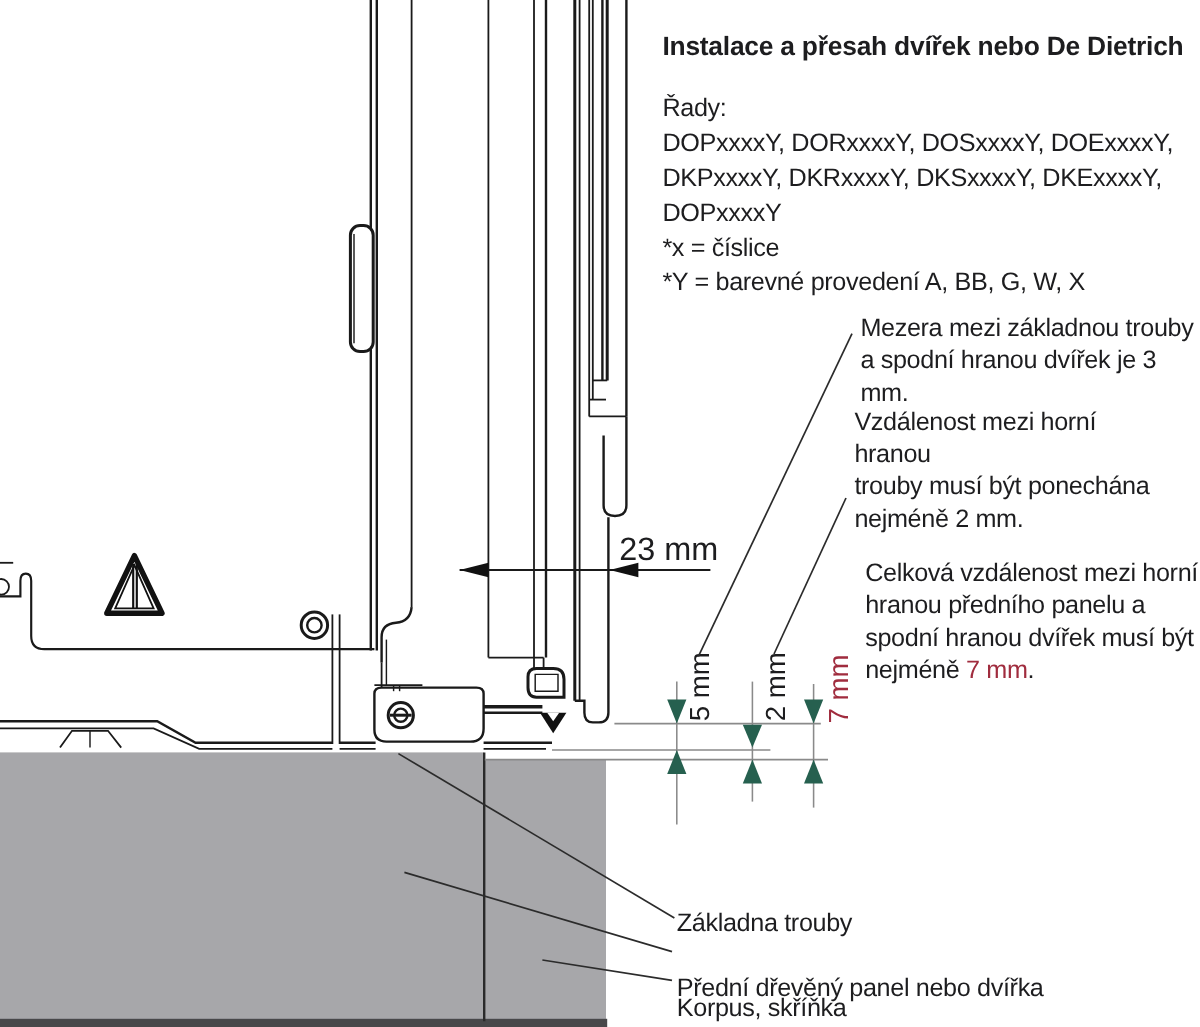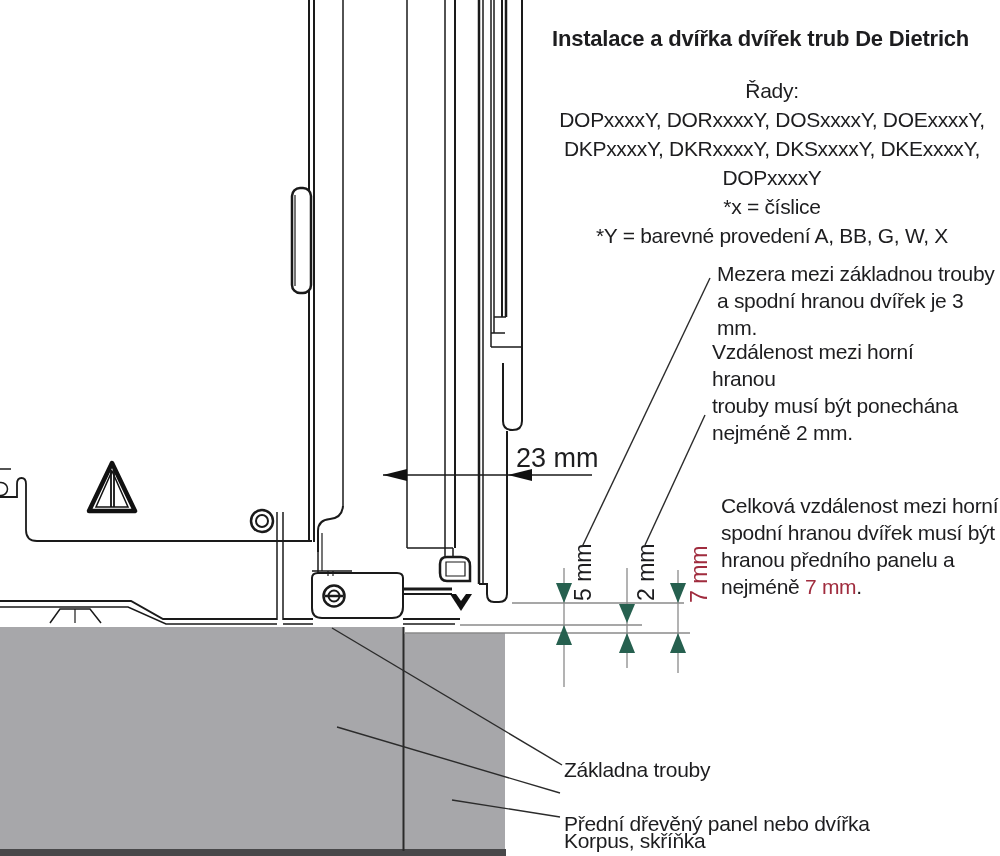--- a/index.html
+++ b/index.html
@@ -3,21 +3,21 @@
 <meta charset="utf-8">
 <style>
   html,body{margin:0;padding:0;}
   body{
     width:1000px;height:856px;position:relative;background:#ffffff;
     font-family:"Liberation Sans", sans-serif;color:#1d1d1f;overflow:hidden;
   }
   #drawing{position:absolute;left:0;top:0;}
   .txt{position:absolute;letter-spacing:-0.3px;line-height:27px;font-size:21px;color:#1d1d1f;}
   .title{font-size:22px;font-weight:bold;letter-spacing:-0.2px;line-height:26px;}
-  .series{line-height:29px;text-align:center;}
+  .series{line-height:29px;}
   .red{color:#a02c3e;}
   svg text{font-family:"Liberation Sans", sans-serif;}
   .dimtext{font-size:27px;fill:#1d1d1f;}
   .rot{font-size:23px;fill:#1d1d1f;}
 </style>
 </head>
 <body>
 
 <svg id="drawing" width="1000" height="856" viewBox="0 0 1000 856">
 
@@ -145,21 +145,21 @@
 
   <g stroke="#2b2b2b" stroke-width="1.4">
     <line x1="710" y1="278" x2="582" y2="547"></line>
     <line x1="705" y1="415" x2="645" y2="545"></line>
     <line x1="332" y1="628" x2="562" y2="765"></line>
     <line x1="337" y1="727" x2="560" y2="793"></line>
     <line x1="452" y1="800" x2="560" y2="817"></line>
   </g>
 </svg>
 
-<div class="txt title" style="left:552px;top:26px;width:445px">Instalace a dvířka dvířek trub De Dietrich</div>
+<div class="txt title" style="left:552px;top:26px;width:445px">Instalace a přesah dvířek nebo De Dietrich</div>
 
 <div class="txt series" style="left:552px;top:76px;width:440px">
   <div>Řady:</div>
   <div>DOPxxxxY, DORxxxxY, DOSxxxxY, DOExxxxY,</div>
   <div>DKPxxxxY, DKRxxxxY, DKSxxxxY, DKExxxxY,</div>
   <div>DOPxxxxY</div>
   <div>*x = číslice</div>
   <div>*Y = barevné provedení A, BB, G, W, X</div>
 </div>
 
@@ -167,22 +167,22 @@
   <div>Mezera mezi základnou trouby</div>
   <div>a spodní hranou dvířek je 3 mm.</div>
 </div>
 
 <div class="txt" style="left:712px;top:338px;width:270px">
   <div>Vzdálenost mezi horní hranou</div>
   <div>trouby musí být ponechána</div>
   <div>nejméně 2 mm.</div>
 </div>
 
-<div class="txt" style="left:721px;top:492px;width:280px">
+<div class="txt" style="left:721px;top:464px;width:280px">
   <div>Celková vzdálenost mezi horní</div>
+  <div>hranou předního panelu a</div>
   <div>spodní hranou dvířek musí být</div>
-  <div>hranou předního panelu a</div>
   <div><span>nejméně </span><span class="red">7 mm</span><span>.</span></div>
 </div>
 
 <div class="txt" style="left:564px;top:756px">Základna trouby</div>
 <div class="txt" style="left:564px;top:827px">Korpus, skříňka</div>
 <div class="txt" style="left:564px;top:810px">Přední dřevěný panel nebo dvířka</div>
 
 </body></html>

